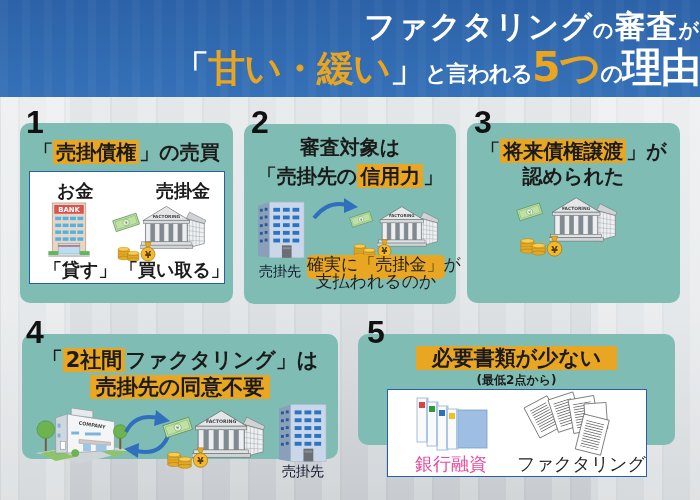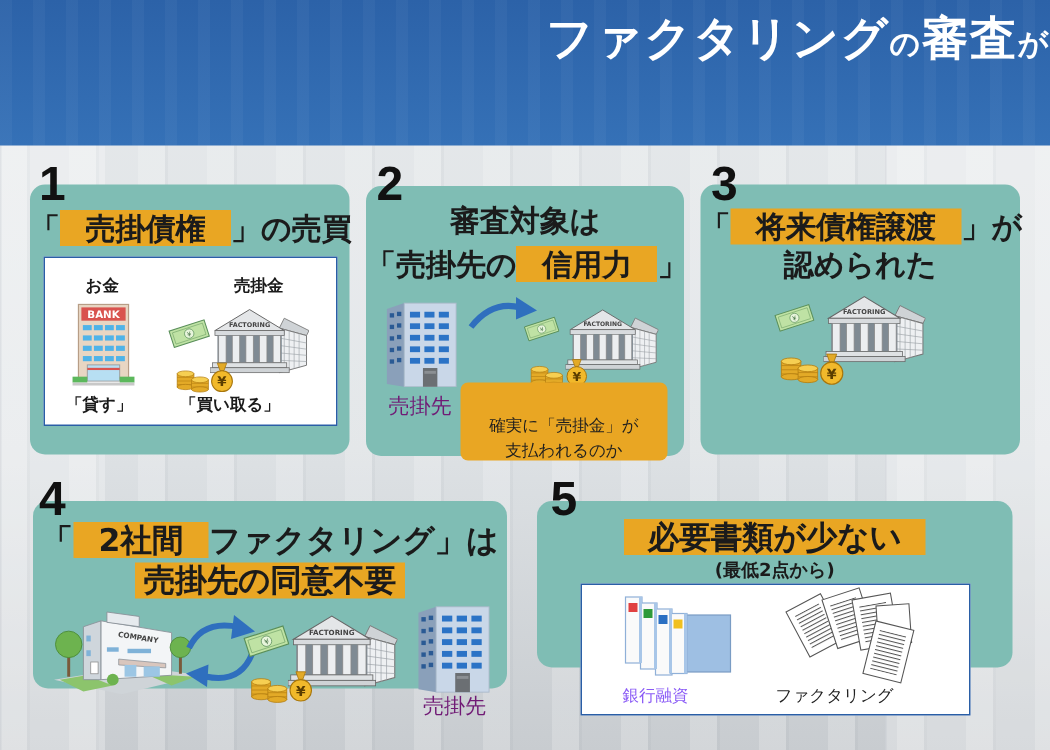--- a/index.html
+++ b/index.html
@@ -20,26 +20,26 @@
 .ho2{font-size:37px;color:#eaa520}
 .hs2{font-size:22px}
 .hn2{font-size:41px;color:#eaa520}
 .hr2{font-size:40px}
 
 .card{position:absolute;background:#7fbdb4;border-radius:10px}
 .num{position:absolute;font-family:"Liberation Sans",sans-serif;font-weight:bold;font-size:32px;line-height:32px;color:#111}
 .t{position:absolute;left:0;right:0;text-align:center;font-weight:bold;color:#1b1b1b;white-space:nowrap}
 .t20{font-size:20px;line-height:24px}
 .t21{font-size:21px;line-height:26px}
-.hl{background:#e9a623;padding:0 17px}
+.hl{background:#e9a623;padding:0 3px}
 .whitebox{position:absolute;background:#fff;border:1.5px solid #2a5ea6}
 .icon{position:absolute;display:block;overflow:visible}
-.lbl{position:absolute;font-weight:bold;color:#1b1b1b;white-space:nowrap;font-size:11px;line-height:18px}
+.lbl{position:absolute;font-weight:bold;color:#1b1b1b;white-space:nowrap;font-size:18px;line-height:18px}
 .orange-box{position:absolute;background:#e9a623;border-radius:5px;text-align:center;color:#1f1f1f;white-space:nowrap}
-.blue-label{position:absolute;color:#701a75;font-size:14px;line-height:16px;white-space:nowrap}
+.blue-label{position:absolute;color:#0f172a;font-size:14px;line-height:16px;white-space:nowrap}
 </style>
 </head>
 <body>
 
 <svg width="0" height="0" style="position:absolute" aria-hidden="true">
   <defs>
     <pattern id="pat-lines" width="4" height="2.6" patternUnits="userSpaceOnUse">
       <rect width="4" height="0.7" fill="#555"></rect>
     </pattern>
     <symbol id="sym-factoring" viewBox="0 0 80 60">
@@ -189,20 +189,23 @@
   </defs>
 </svg>
 
 <div class="bg-tower" style="left:0;top:97px;width:70px;height:403px"></div>
 <div class="bg-tower" style="left:590px;top:97px;width:110px;height:403px"></div>
 
 <div class="header">
   <div class="h-line h-line1">
     <span class="hb1">ファクタリング</span><span class="hs1">の</span><span class="hb1">審査</span><span class="hs1">が</span>
   </div>
+  <div class="h-line h-line2">
+    <span class="hw2">「</span><span class="ho2">甘い・緩い</span><span class="hw2">」</span><span class="hs2">と言われる</span><span class="hn2">5つ</span><span class="hs2">の</span><span class="hr2">理由</span>
+  </div>
 </div>
 
 <div class="card" style="left:20px;top:123px;width:213px;height:180px">
   <div class="t t20" style="top:17px">
     <span>「</span><span class="hl">売掛債権</span><span>」の売買</span>
   </div>
   <div class="whitebox" style="left:9px;top:48px;width:196px;height:113px">
     <div class="lbl" style="left:27px;top:10px">お金</div>
     <div class="lbl" style="left:126px;top:10px">売掛金</div>
     <svg class="icon" style="left:18px;top:29px;width:42px;height:57px">
@@ -244,21 +247,21 @@
   <svg class="icon" style="left:133px;top:78px;width:62px;height:48px">
       <use href="#sym-factoring" width="100%" height="100%"></use>
     </svg>
   <svg class="icon" style="left:108px;top:119px;width:25px;height:16px">
       <use href="#sym-coins" width="100%" height="100%"></use>
     </svg>
   <svg class="icon" style="left:133px;top:114px;width:15px;height:20px">
       <use href="#sym-bag" width="100%" height="100%"></use>
     </svg>
   <div class="blue-label" style="left:15px;top:139px">売掛先</div>
-  <div class="orange-box" style="left:63px;top:131px;width:138px;height:52px;font-size:11px;line-height:17px;padding-top:20px">
+  <div class="orange-box" style="left:63px;top:131px;width:138px;height:24px;font-size:17px;line-height:17px;padding-top:1px">
     <div>確実に「売掛金」が</div>
     <div>支払われるのか</div>
   </div>
 </div>
 <div class="num" style="left:251px;top:106px">2</div>
 
 <div class="card" style="left:467px;top:123px;width:213px;height:180px">
   <div class="t t20" style="top:41px">認められた</div>
   <div class="t t20" style="top:16px">
     <span>「</span><span class="hl">将来債権譲渡</span><span>」が</span>
@@ -352,17 +355,17 @@
         <rect x="4" y="5" width="18" height="25" fill="url(#pat-lines)"></rect>
       </g>
       <g transform="translate(62,10) rotate(-4)">
         <rect width="22" height="26" fill="#fff" stroke="#555" stroke-width=".7"></rect>
       </g>
       <g transform="translate(62,20) rotate(14)">
         <rect width="26" height="36" fill="#fff" stroke="#555" stroke-width=".7"></rect>
         <rect x="4" y="5" width="18" height="27" fill="url(#pat-lines)"></rect>
       </g>
     </svg>
-    <div class="lbl" style="left:27px;top:65px;font-weight:normal;color:#8b5cf6">銀行融資</div>
+    <div class="lbl" style="left:27px;top:65px;font-weight:normal;color:#ec4899">銀行融資</div>
     <div class="lbl" style="left:129px;top:65px;font-weight:normal;color:#222">ファクタリング</div>
   </div>
 </div>
 <div class="num" style="left:367px;top:316px">5</div>
 
 </body></html>

